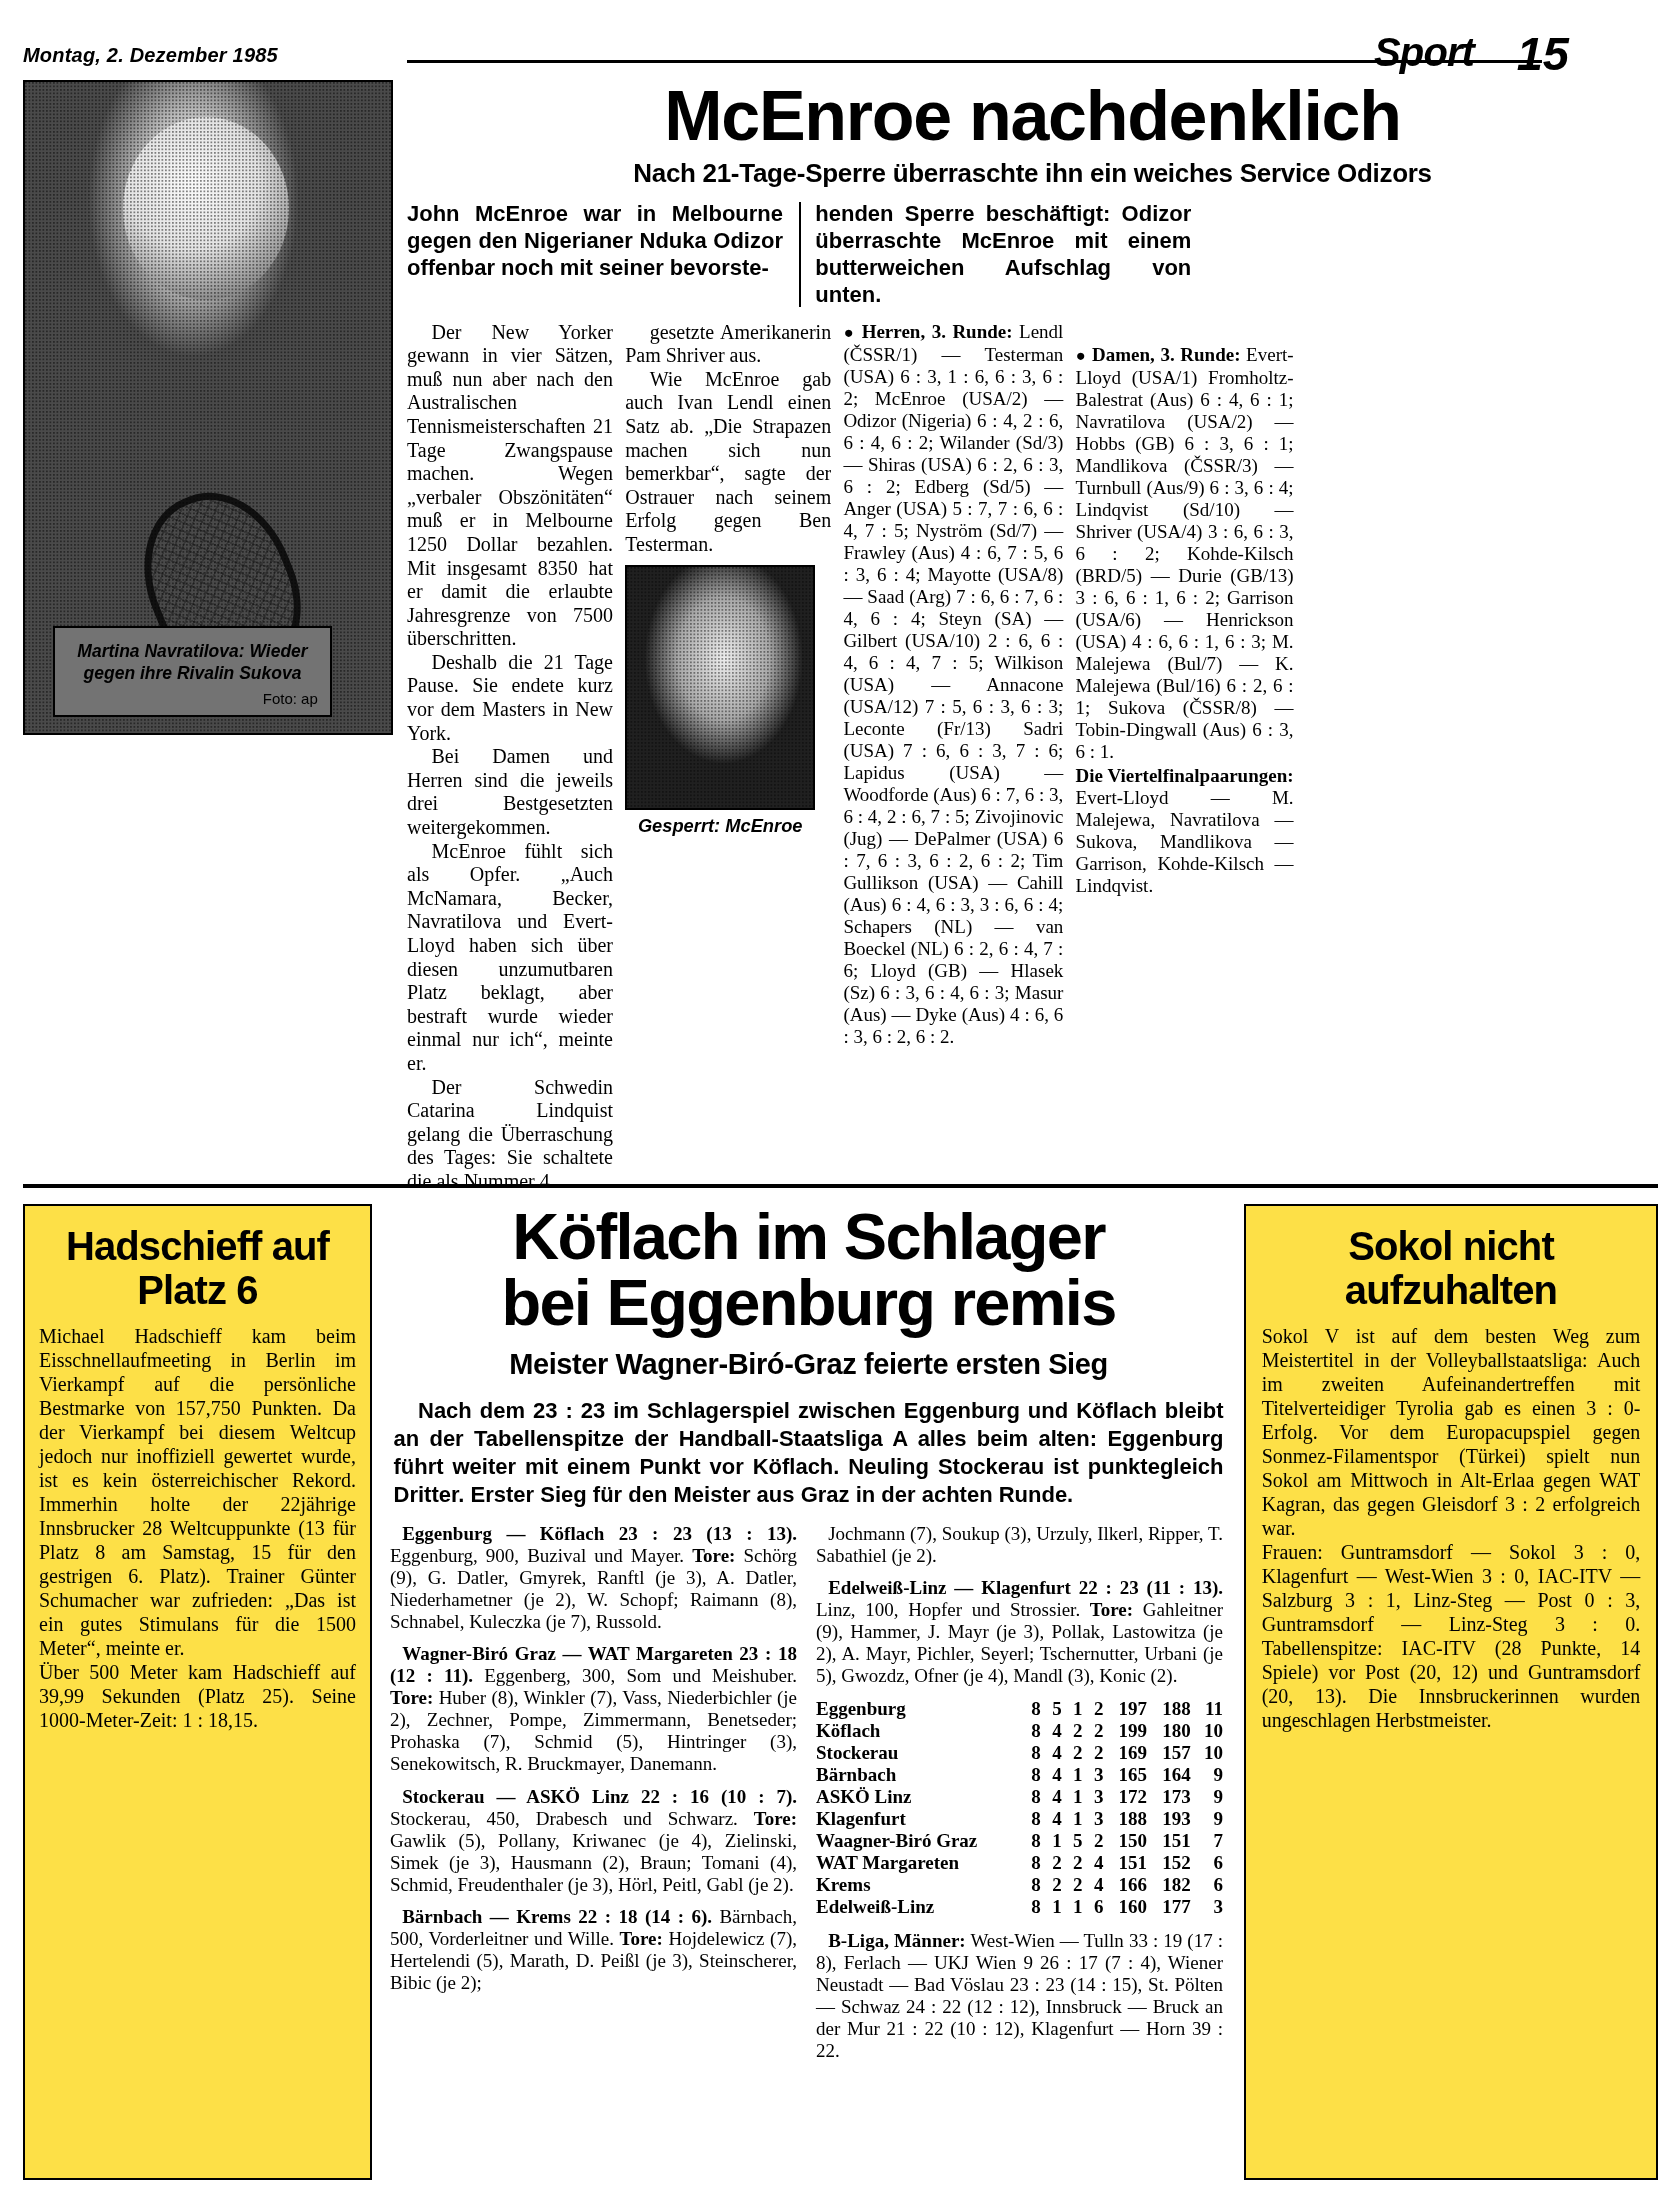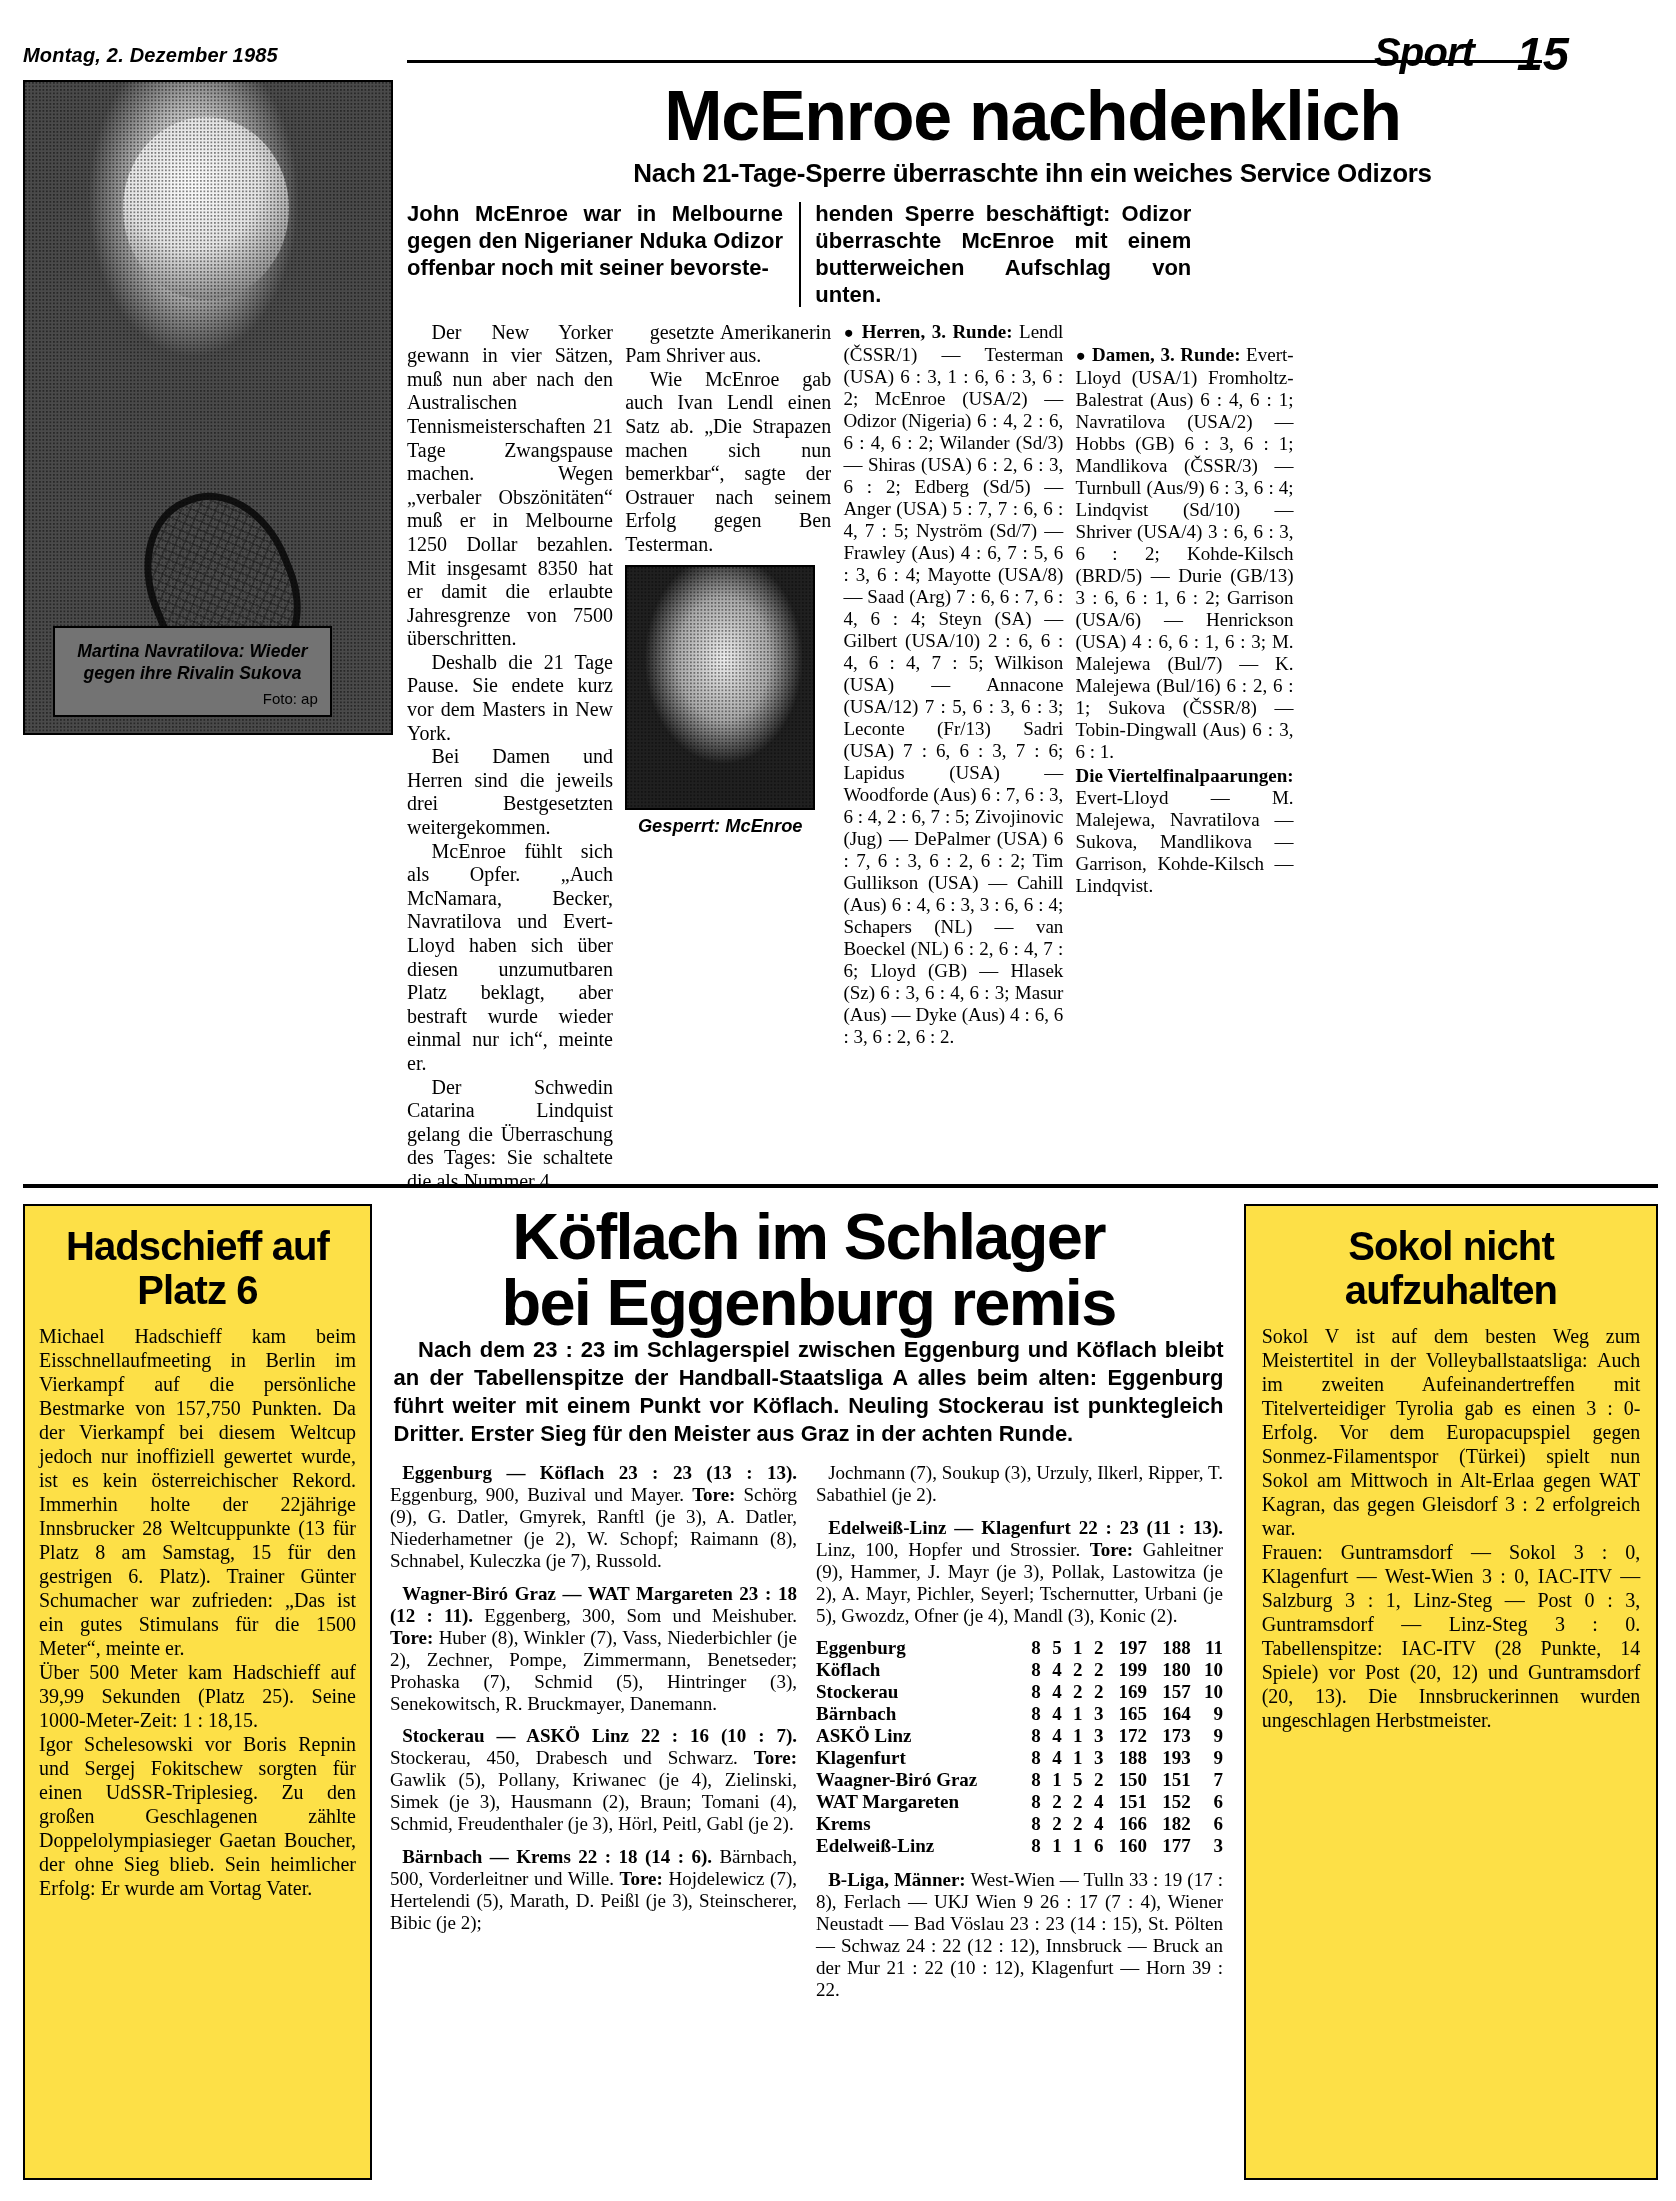--- a/index.html
+++ b/index.html
@@ -197,27 +197,27 @@
 
   <div class="hr-thick" style="left:23px;top:1184px;width:1635px;height:3.5px;"></div>
 
   <div class="bottom">
 
     <div class="box bx-left">
       <div class="hl-side">Hadschieff auf Platz 6</div>
       <div class="side-body">
         <p>Michael Hadschieff kam beim Eisschnellaufmeeting in Berlin im Vierkampf auf die persönliche Bestmarke von 157,750 Punkten. Da der Vierkampf bei diesem Weltcup jedoch nur inoffiziell gewertet wurde, ist es kein österreichischer Rekord. Immerhin holte der 22jährige Innsbrucker 28 Weltcuppunkte (13 für Platz 8 am Samstag, 15 für den gestrigen 6. Platz). Trainer Günter Schumacher war zufrieden: „Das ist ein gutes Stimulans für die 1500 Meter“, meinte er.</p>
         <p>Über 500 Meter kam Hadschieff auf 39,99 Sekunden (Platz 25). Seine 1000-Meter-Zeit: 1 : 18,15.</p>
-        <p>Igor Schelesowski vor Boris Repnin und Sergej Fokitschew sorgten für einen UdSSR-Triplesieg. Zu den großen Geschlagenen zählte Doppelolympiasieger Gaetan Boucher, der ohne Sieg blieb. Sein heimlicher Erfolg: Er wurde am Vortag Vater.</p>
       </div>
     </div>
 
     <div class="mid">
       <div class="hl-mid">Köflach im Schlager</div>
       <div class="hl-mid">bei Eggenburg remis</div>
+      <div class="sub-mid">Meister Wagner-Biró-Graz feierte ersten Sieg</div>
       <div class="lead-mid">Nach dem 23 : 23 im Schlagerspiel zwischen Eggenburg und Köflach bleibt an der Tabellenspitze der Handball-Staatsliga A alles beim alten: Eggenburg führt weiter mit einem Punkt vor Köflach. Neuling Stockerau ist punktegleich Dritter. Erster Sieg für den Meister aus Graz in der achten Runde.</div>
 
       <div class="mid-cols">
         <div class="mcol m1">
           <p><b>Eggenburg — Köflach 23 : 23 (13 : 13).</b> Eggenburg, 900, Buzival und Mayer. <b>Tore:</b> Schörg (9), G. Datler, Gmyrek, Ranftl (je 3), A. Datler, Niederhametner (je 2), W. Schopf; Raimann (8), Schnabel, Kuleczka (je 7), Russold.</p>
           <p><b>Wagner-Biró Graz — WAT Margareten 23 : 18 (12 : 11).</b> Eggenberg, 300, Som und Meishuber. <b>Tore:</b> Huber (8), Winkler (7), Vass, Niederbichler (je 2), Zechner, Pompe, Zimmermann, Benetseder; Prohaska (7), Schmid (5), Hintringer (3), Senekowitsch, R. Bruckmayer, Danemann.</p>
           <p><b>Stockerau — ASKÖ Linz 22 : 16 (10 : 7).</b> Stockerau, 450, Drabesch und Schwarz. <b>Tore:</b> Gawlik (5), Pollany, Kriwanec (je 4), Zielinski, Simek (je 3), Hausmann (2), Braun; Tomani (4), Schmid, Freudenthaler (je 3), Hörl, Peitl, Gabl (je 2).</p>
           <p><b>Bärnbach — Krems 22 : 18 (14 : 6).</b> Bärnbach, 500, Vorderleitner und Wille. <b>Tore:</b> Hojdelewicz (7), Hertelendi (5), Marath, D. Peißl (je 3), Steinscherer, Bibic (je 2);</p>
         </div>
         <div class="mcol m2">

